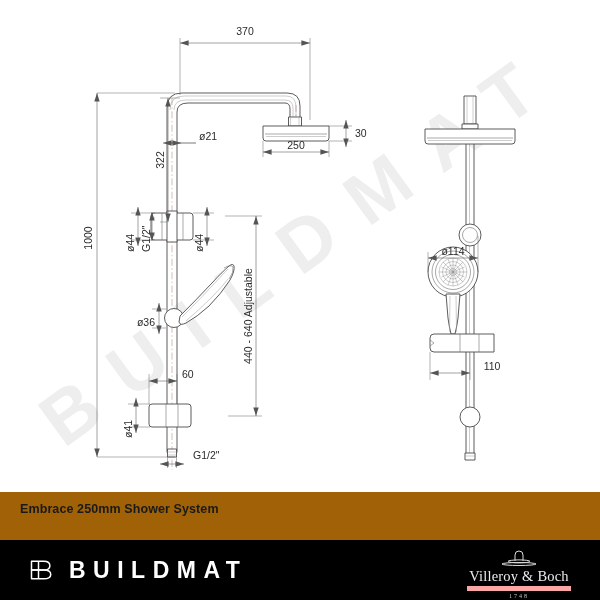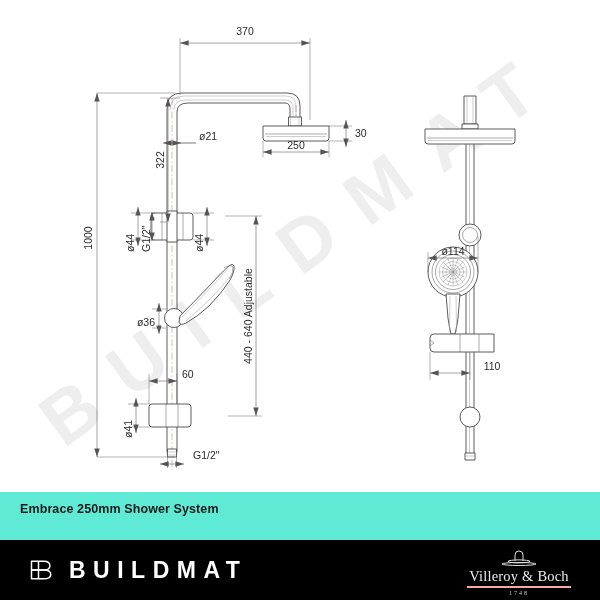--- a/index.html
+++ b/index.html
@@ -68,21 +68,21 @@
     user-select: none;
   }
 
   
   #caption-strip {
     position: absolute;
     left: 0;
     top: 492px;
     width: 600px;
     height: 48px;
-    background: #5eead4;
+    background: #a16207;
   }
   #product-title {
     position: absolute;
     left: 20px;
     top: 10px;
     font-family: "Liberation Sans", sans-serif;
     font-size: 12.5px;
     font-weight: 600;
     color: #1a1a1a;
     letter-spacing: 0.1px;
@@ -136,21 +136,21 @@
     display: block;
     margin: 0 auto 1px auto;
   }
   #vb-name {
     font-family: "Liberation Serif", serif;
     font-size: 14.5px;
     font-weight: 400;
     color: #eaeaea;
     letter-spacing: 0.2px;
     line-height: 1.1;
-    border-bottom: 2px solid #fca5a5;
+    border-bottom: 5px solid #fca5a5;
     display: inline-block;
     padding: 0 2px 1px 2px;
   }
   #vb-year {
     font-family: "Liberation Serif", serif;
     font-size: 6px;
     color: #c8c8c8;
     letter-spacing: 2px;
     margin-top: 2px;
   }

